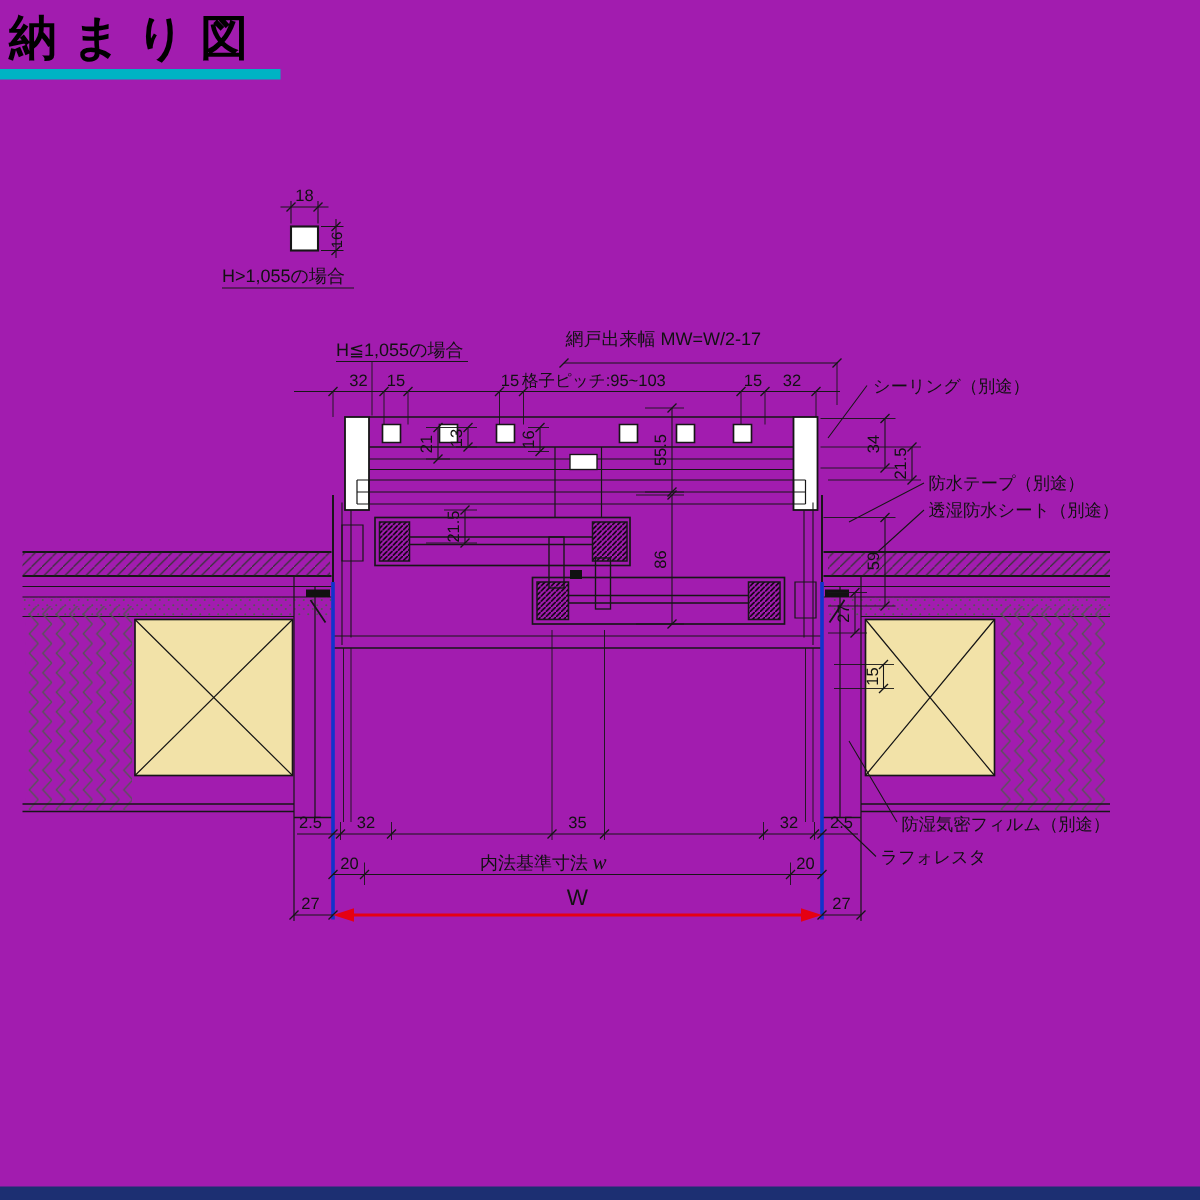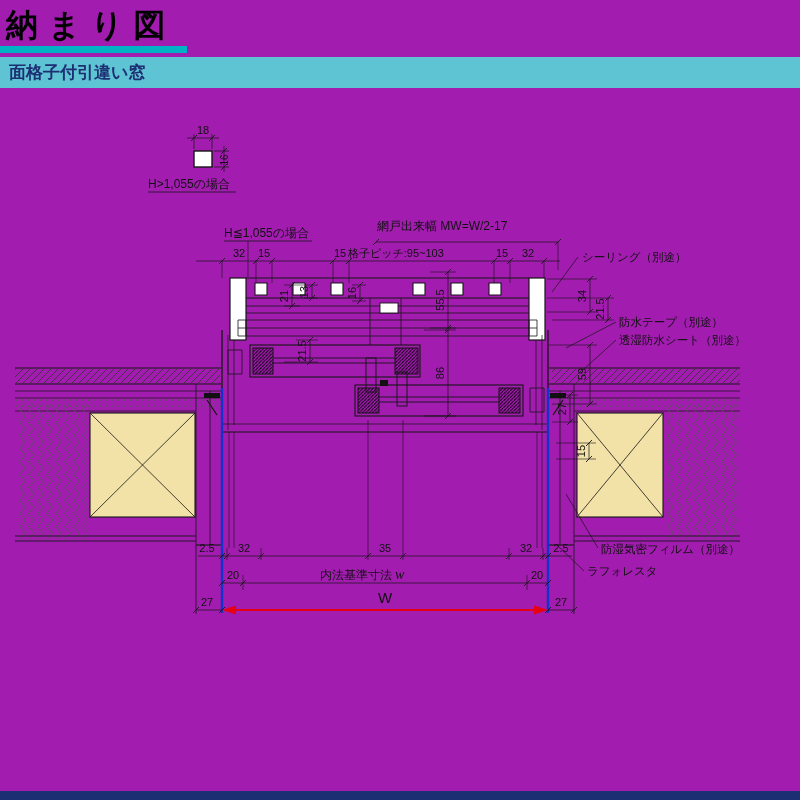--- a/index.html
+++ b/index.html
@@ -21,23 +21,20 @@
   .w15{font-size:15px}
   .wscript{font-family:"Liberation Serif","DejaVu Serif",serif;font-style:italic;font-size:14px;}
 </style>
 </head>
 <body>
 
 <div class="page">
 
   <div class="title">納まり図</div>
   <div class="title-underline"></div>
-  <div class="banner">
-    <span class="banner-text">面格子付引違い窓</span>
-  </div>
 
   <svg class="drawing" width="800" height="800" viewBox="0 0 800 800">
     <defs>
       <pattern id="hatch45" width="7" height="7" patternUnits="userSpaceOnUse">
         <path d="M0 7L7 0" stroke="#333" stroke-width="0.8" fill="none"></path>
       </pattern>
       <pattern id="ph" width="3.4" height="3.4" patternUnits="userSpaceOnUse">
         <path d="M0 3.4L3.4 0" stroke="#000" stroke-width="1" fill="none"></path>
       </pattern>
       <pattern id="insul" width="9" height="13" patternUnits="userSpaceOnUse">

